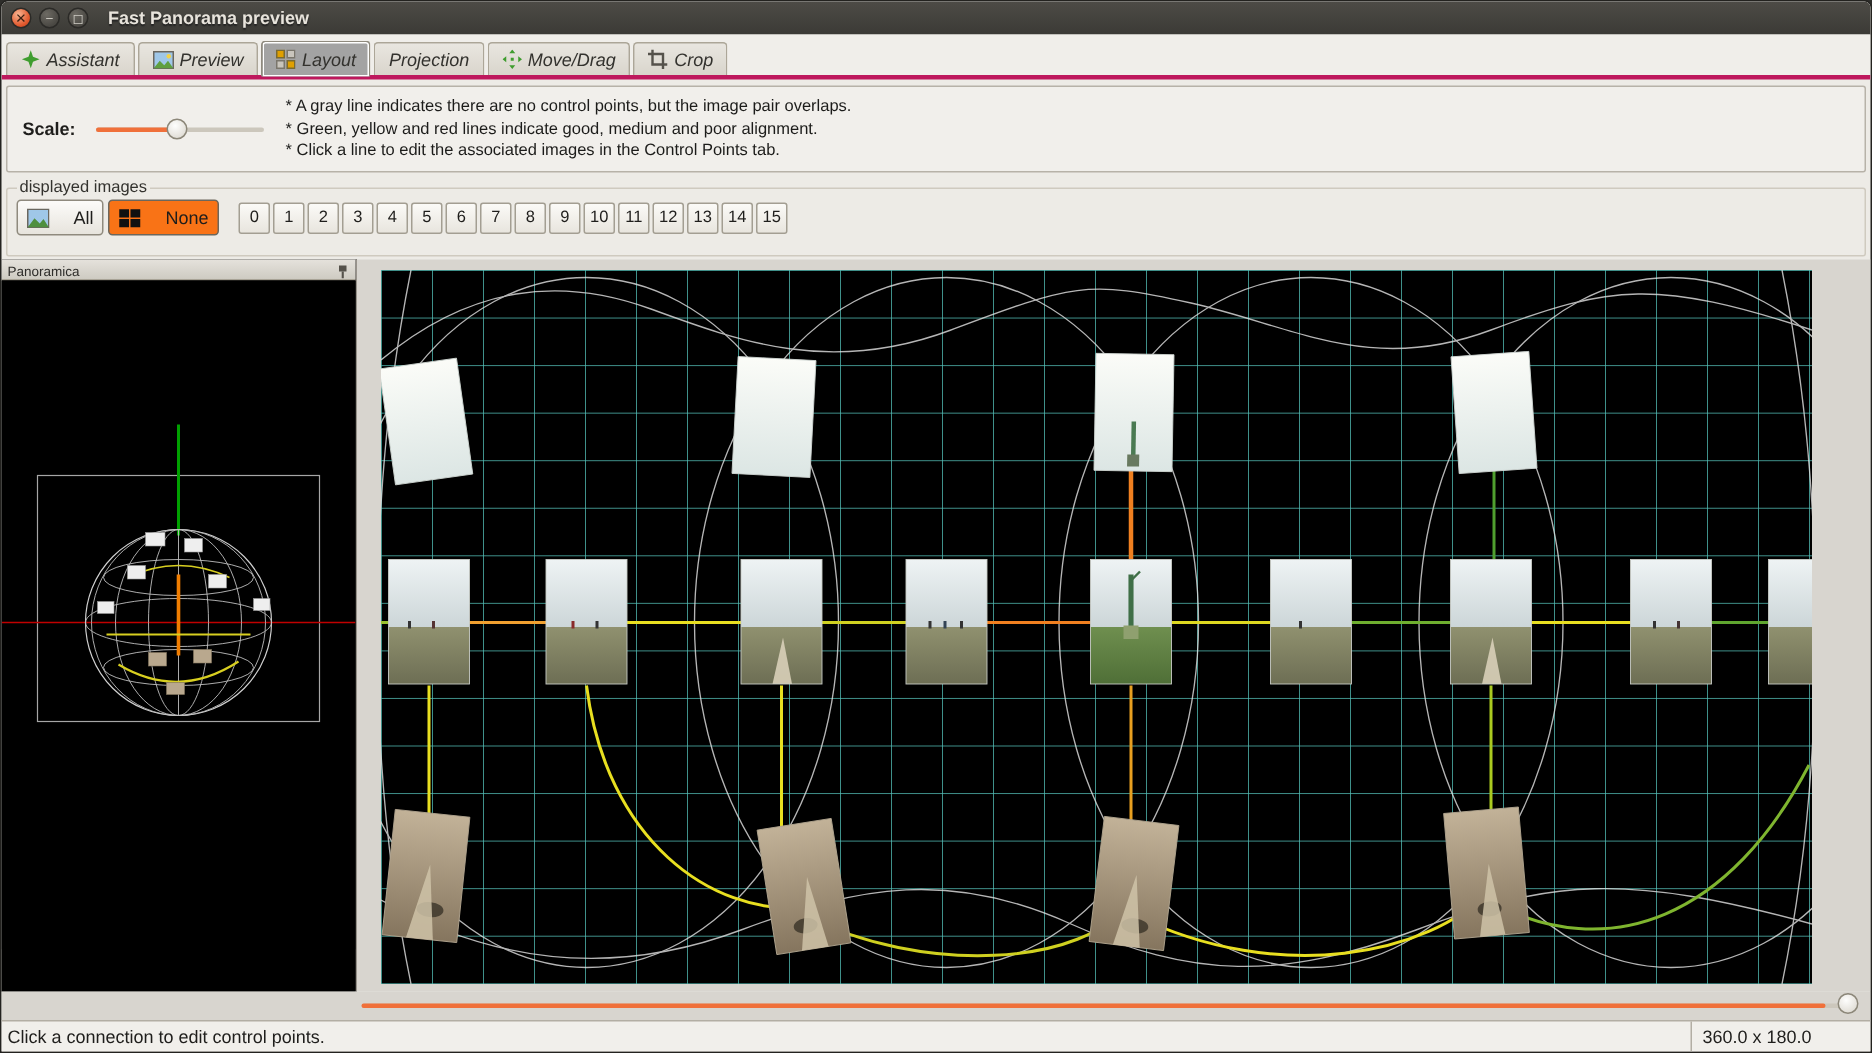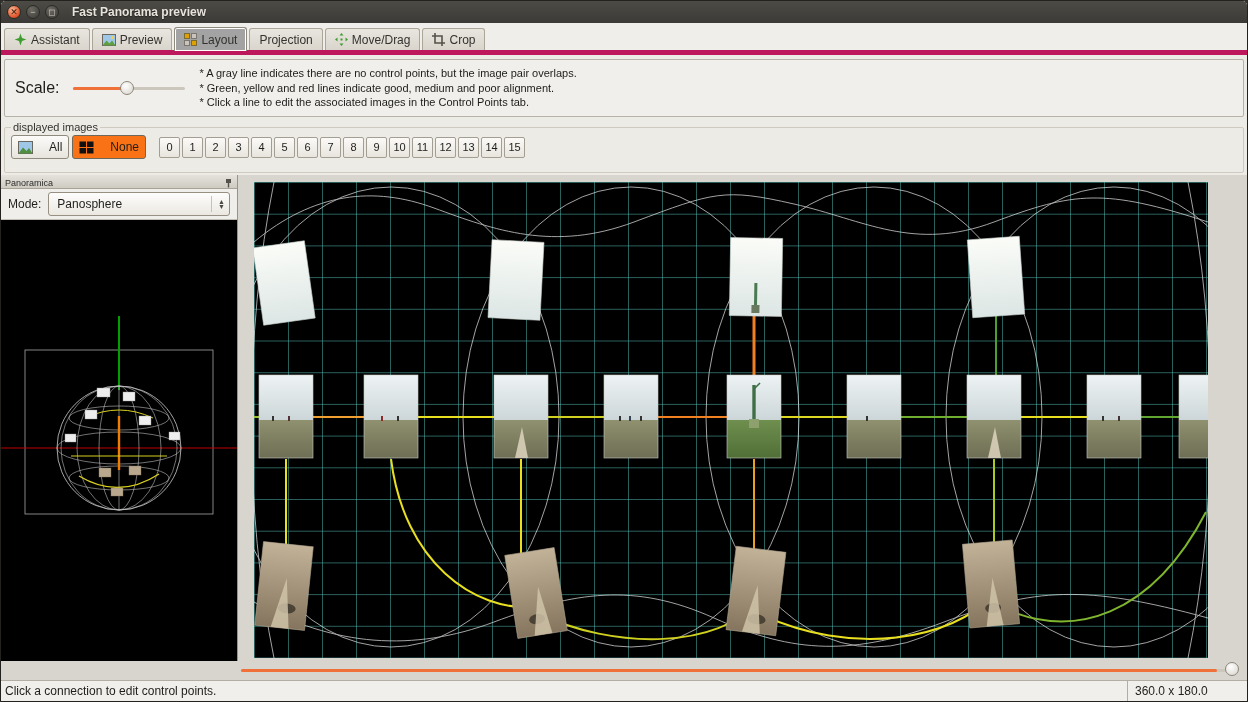--- a/index.html
+++ b/index.html
@@ -28,23 +28,24 @@
   .tb-btn { width:14px; height:14px; border-radius:50%; border:1px solid #2b2a27;
     display:flex; align-items:center; justify-content:center;
     font-size:9px; line-height:1; color:#3a2013; }
   .tb-close { background:radial-gradient(circle at 35% 30%, #f8b491, #e1582d 65%, #b03d1e); }
   .tb-min, .tb-max { background:radial-gradient(circle at 35% 30%, #6d6a63, #4a4843 70%); color:#cfccc4; }
   .tb-title { color:#e8e4dc; font-weight:bold; font-size:12px; margin-left:8px;
     text-shadow:0 1px 1px #222; }
   
   .tabbar {
     flex:0 0 28px; background:#f0eeea;
-    border-bottom:5px solid #be185d;
+    border-bottom:3px solid #be185d;
     display:flex; align-items:flex-end; gap:2px;
     padding:4px 0 0 3px;
+    font-style:italic;
   }
   .tab {
     display:flex; align-items:center; gap:4px;
     height:22px; padding:0 9px;
     font-size:12px; color:#33322e;
     background:linear-gradient(#e9e6e0,#d9d5cc);
     border:1px solid #aca698; border-bottom:none;
     border-radius:3px 3px 0 0; cursor:default;
   }
   .tab.active {
@@ -55,21 +56,21 @@
   .ticon { display:flex; align-items:center; }
   
   .scale-panel {
     margin:4px 3px 2px 3px;
     border:1px solid #b7b2a8; border-radius:2px;
     background:#f1efeb;
     height:58px; flex:0 0 58px;
     display:flex; align-items:center;
     padding:4px 10px; gap:14px;
   }
-  .scale-label { font-size:16px; color:#1f1e1c; }
+  .scale-label { font-size:12px; color:#1f1e1c;font-weight:bold; }
   .hslider { position:relative; width:112px; height:14px; flex:0 0 112px; }
   .hslider .track { position:absolute; left:0; right:0; top:6px; height:3px;
     background:#ccc7bc; border-radius:2px; }
   .hslider .fill { position:absolute; left:0; top:6px; height:3px; width:52px;
     background:#f0703a; border-radius:2px; }
   .hslider .knob { position:absolute; left:47px; top:0; width:14px; height:14px;
     border-radius:50%; border:1px solid #8c8779;
     background:radial-gradient(circle at 40% 32%, #fefefd, #d8d4cb); }
   .help-lines { font-size:11px; line-height:14.5px; color:#1c1c1a; }
   
@@ -265,30 +266,20 @@
     <div class="sidebar">
       <div class="side-header">
         <span>Panoramica</span>
         <span class="ticon">
           <svg width="9" height="10">
               <rect x="2" y="1" width="5" height="4" fill="#55524b"></rect>
               <line x1="4.5" y1="5" x2="4.5" y2="9.5" stroke="#55524b" stroke-width="1.4"></line>
             </svg>
         </span>
       </div>
-      <div class="mode-row">
-        <span>Mode:</span>
-        <div class="combo">
-          <span>Panosphere</span>
-          <span class="combo-arrows">
-              <span>▲</span>
-              <span>▼</span>
-            </span>
-        </div>
-      </div>
       <div class="sphere-view">
         <svg viewBox="0 0 236 446" width="236" height="446" preserveAspectRatio="xMidYMid slice">
           <rect width="236" height="446" fill="#000"></rect>
           <g>
             <rect x="24" y="130" width="188" height="164" fill="none" stroke="#cfcfcf" stroke-width="0.8" opacity="0.8"></rect>
             <line x1="118" y1="96" x2="118" y2="170" stroke="#00a000" stroke-width="2"></line>
             <line x1="0" y1="228" x2="236" y2="228" stroke="#c00000" stroke-width="1"></line>
             <circle cx="118" cy="228" r="62" fill="none" stroke="#cfcfcf" stroke-width="0.8"></circle>
             <ellipse cx="118" cy="198" rx="50" ry="12" fill="none" stroke="#bfbfbf" stroke-width="0.6"></ellipse>
             <ellipse cx="118" cy="228" rx="62" ry="16" fill="none" stroke="#bfbfbf" stroke-width="0.6"></ellipse>

